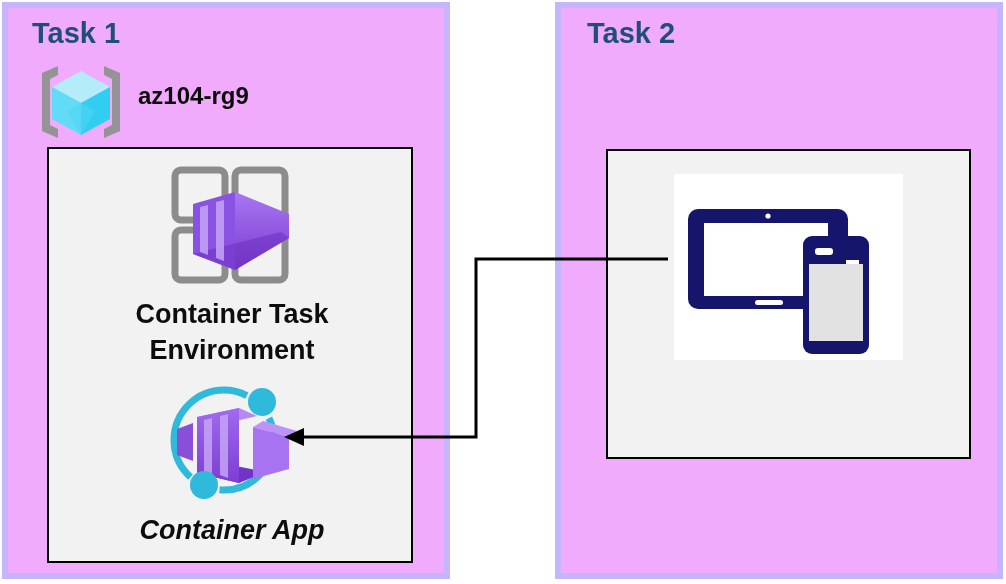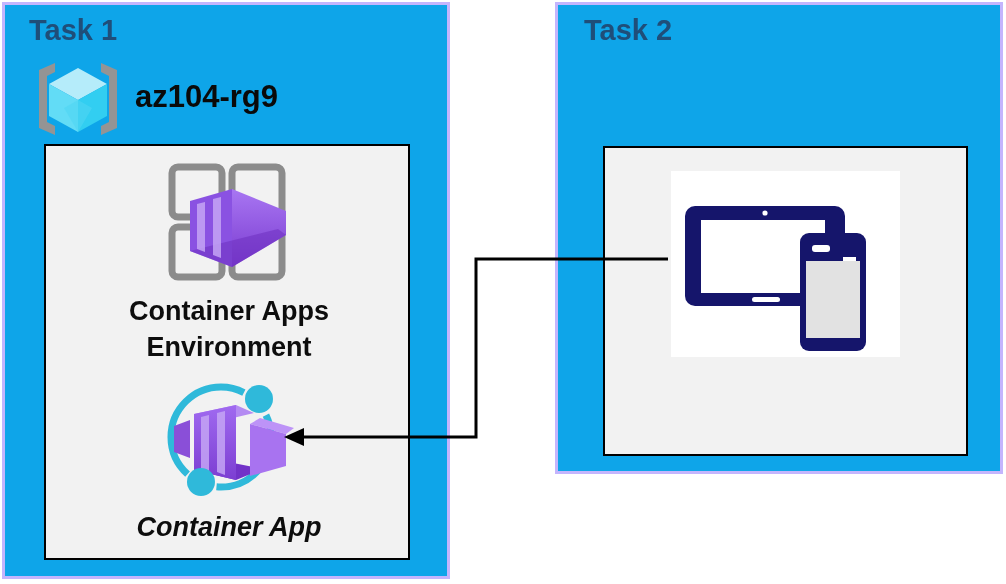--- a/index.html
+++ b/index.html
@@ -1,33 +1,33 @@
 <!DOCTYPE html>
 <html><head>
 <meta charset="utf-8">
 <style>
   html,body{margin:0;padding:0;background:#ffffff;}
   .page{
     position:relative;width:1006px;height:584px;background:#ffffff;
     font-family:"Liberation Sans","DejaVu Sans",sans-serif;overflow:hidden;
   }
   .task-box{
-    position:absolute;background:#0ea5e9;border:3px solid #c4b5fd;box-sizing:border-box;
+    position:absolute;background:#f0abfc;border:6px solid #c4b5fd;box-sizing:border-box;
   }
   .task-title{
     position:absolute;font-size:29px;font-weight:bold;color:#1f4e79;letter-spacing:0px;
   }
   .inner-box{
     position:absolute;background:#f2f2f2;border:2px solid #000000;box-sizing:border-box;
   }
   .node-label{
     position:absolute;font-size:27px;font-weight:bold;color:#0d0d0d;text-align:center;line-height:36px;
   }
   .rg-name{
-    position:absolute;font-size:31px;font-weight:bold;color:#0a0a0a;
+    position:absolute;font-size:24px;font-weight:bold;color:#0a0a0a;
   }
   .icon-abs{position:absolute;}
   .white-patch{position:absolute;background:#ffffff;}
   .overlay{position:absolute;left:0;top:0;pointer-events:none;}
 </style>
 </head>
 <body>
 
 <div class="page">
 
@@ -63,21 +63,21 @@
       <rect x="6" y="66" width="50" height="50" rx="6" fill="none" stroke="#8c8c8c" stroke-width="7"></rect>
       <rect x="66" y="66" width="50" height="50" rx="6" fill="none" stroke="#8c8c8c" stroke-width="7"></rect>
 
       <polygon points="66,28 120,50 120,74 66,106" fill="url(#gEnv)"></polygon>
       <polygon points="24,40 66,28 66,106 24,90" fill="#8a52e2"></polygon>
       <polygon points="24,90 66,106 120,74 112,68" fill="#6d2fc0" opacity="0.55"></polygon>
       <polygon points="31,43 39,41 39,91 31,88" fill="#c4a5f5" opacity="0.85"></polygon>
       <polygon points="47,38 55,36 55,97 47,94" fill="#c4a5f5" opacity="0.85"></polygon>
     </svg>
 
-    <div class="node-label" style="left:84px;top:288px;width:280px;">Container Apps Environment</div>
+    <div class="node-label" style="left:84px;top:288px;width:280px;">Container Task Environment</div>
 
     <svg class="icon-abs" style="left:158px;top:374px;" width="134" height="128" viewBox="0 0 134 128">
       <defs>
         <linearGradient id="gApp" x1="0" y1="0" x2="0" y2="1">
           <stop offset="0" stop-color="#a06af0"></stop>
           <stop offset="1" stop-color="#7c3ed2"></stop>
         </linearGradient>
       </defs>
 
       <circle cx="58" cy="58" r="50" fill="none" stroke="#2fb9da" stroke-width="7" stroke-dasharray="83 32 144 32 23 0"></circle>
@@ -94,21 +94,21 @@
       <polygon points="38,38 46,36 46,93 38,90" fill="#c4a5f5" opacity="0.85"></polygon>
       <polygon points="54,34 62,32 62,96 54,93" fill="#c4a5f5" opacity="0.85"></polygon>
 
       <circle cx="96" cy="20" r="14" fill="#2fb9da"></circle>
       <circle cx="38" cy="103" r="14" fill="#2fb9da"></circle>
     </svg>
 
     <div class="node-label" style="left:84px;top:504px;width:280px;font-style:italic;">Container App</div>
   </div>
 
-  <div class="task-box" style="left:555px;top:2px;width:448px;height:472px;">
+  <div class="task-box" style="left:555px;top:2px;width:448px;height:577px;">
 
     <div class="task-title" style="left:26px;top:9px;">Task 2</div>
 
     <div class="inner-box" style="left:45px;top:141px;width:365px;height:310px;"></div>
 
     <div class="white-patch" style="left:113px;top:166px;width:229px;height:186px;">
       <svg width="229" height="186" viewBox="0 0 229 186">
 
         <rect x="14" y="35" width="160" height="100" rx="10" fill="#15156b"></rect>
         <rect x="30" y="49" width="124" height="73" fill="#ffffff"></rect>

